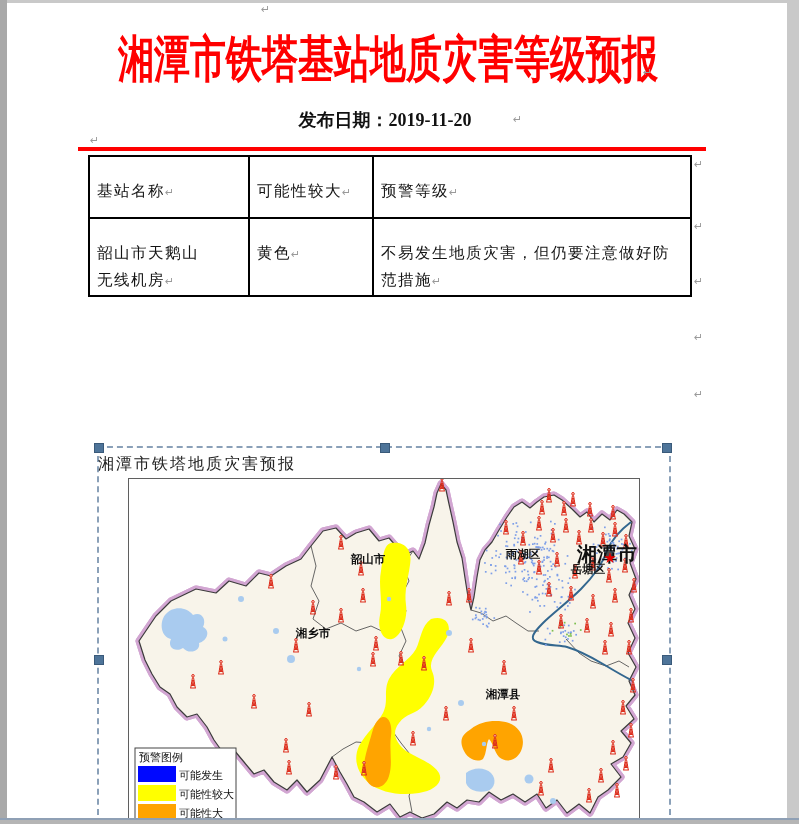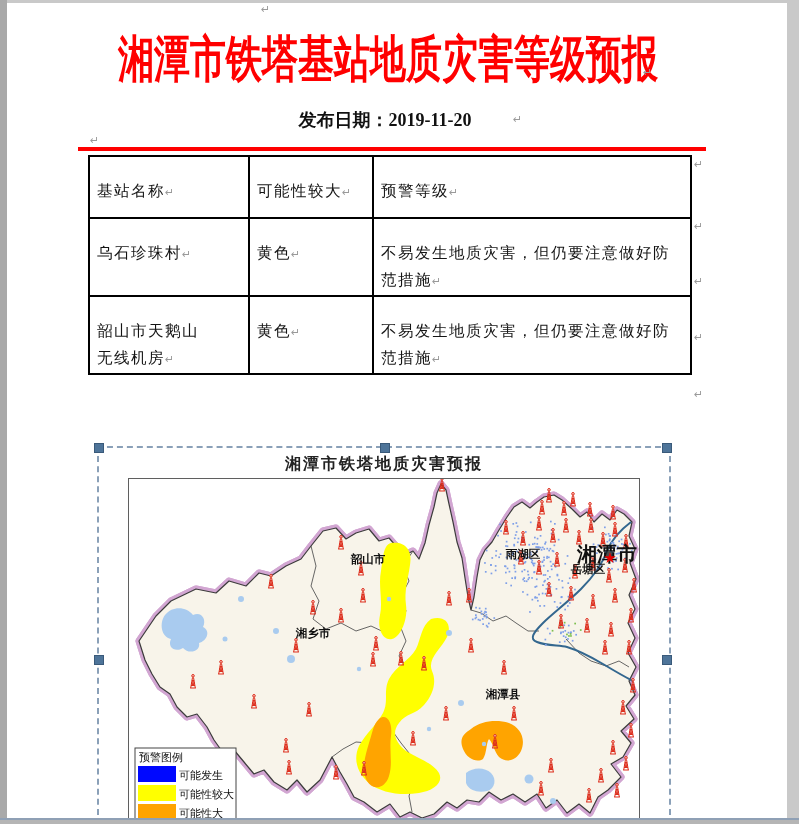--- a/index.html
+++ b/index.html
@@ -21,21 +21,21 @@
   .date-line{left:0;top:108px;width:770px;text-align:center;font-size:18px;font-weight:bold;color:#111;}
   .red-rule{left:78px;top:147px;width:628px;height:4px;background:#ff0000;}
   
   table.fc{position:absolute;left:88px;top:155px;border-collapse:collapse;table-layout:fixed;}
   table.fc td{border:2px solid #000;vertical-align:top;padding:20px 4px 0 7px;
     font-size:15.5px;color:#141414;letter-spacing:1.5px;line-height:27px;white-space:pre-line;}
   
   .picture{left:98px;top:447px;width:572px;height:377px;background:#fff;
     outline:2px dashed #8aa0b8;outline-offset:-1px;z-index:1;}
   .handle{position:absolute;width:8px;height:8px;background:#4e7499;border:1px solid #3a5a7a;z-index:10;}
-  .pic-title{left:0;top:7px;width:100%;text-align:center;font-size:16px;font-weight:700;color:#222;letter-spacing:2px;}
+  .pic-title{left:0;top:7px;width:100%;text-align:left;font-size:16px;font-weight:400;color:#222;letter-spacing:2px;}
   .map-frame{left:30px;top:31px;width:510px;height:352px;border:1px solid #5f5f5f;background:#ffffff;overflow:hidden;}
 </style>
 </head>
 <body>
 
 <span class="pilcrow float-mark" style="left:261px;top:3px">↵</span>
 
 <div class="abs doc-title">湘潭市铁塔基站地质灾害等级预报</div>
 <span class="pilcrow float-mark" style="left:643px;top:66px">↵</span>
 
@@ -51,26 +51,20 @@
   <colgroup>
       <col style="width:160px">
       <col style="width:124px">
       <col style="width:318px">
     </colgroup>
   <tbody>
       <tr style="height:62px">
     <td><span>基站名称</span><span class="pilcrow">↵</span></td>
     <td><span>可能性较大</span><span class="pilcrow">↵</span></td>
     <td><span>预警等级</span><span class="pilcrow">↵</span></td>
-  </tr>
-  <tr style="height:55px">
-    <td><span>乌石珍珠村</span><span class="pilcrow">↵</span></td>
-    <td><span>黄色</span><span class="pilcrow">↵</span></td>
-    <td><span>不易发生地质灾害，但仍要注意做好防
-范措施</span><span class="pilcrow">↵</span></td>
   </tr>
   <tr style="height:58px">
     <td><span>韶山市天鹅山
 无线机房</span><span class="pilcrow">↵</span></td>
     <td><span>黄色</span><span class="pilcrow">↵</span></td>
     <td><span>不易发生地质灾害，但仍要注意做好防
 范措施</span><span class="pilcrow">↵</span></td>
   </tr>
 </tbody>
   </table>

